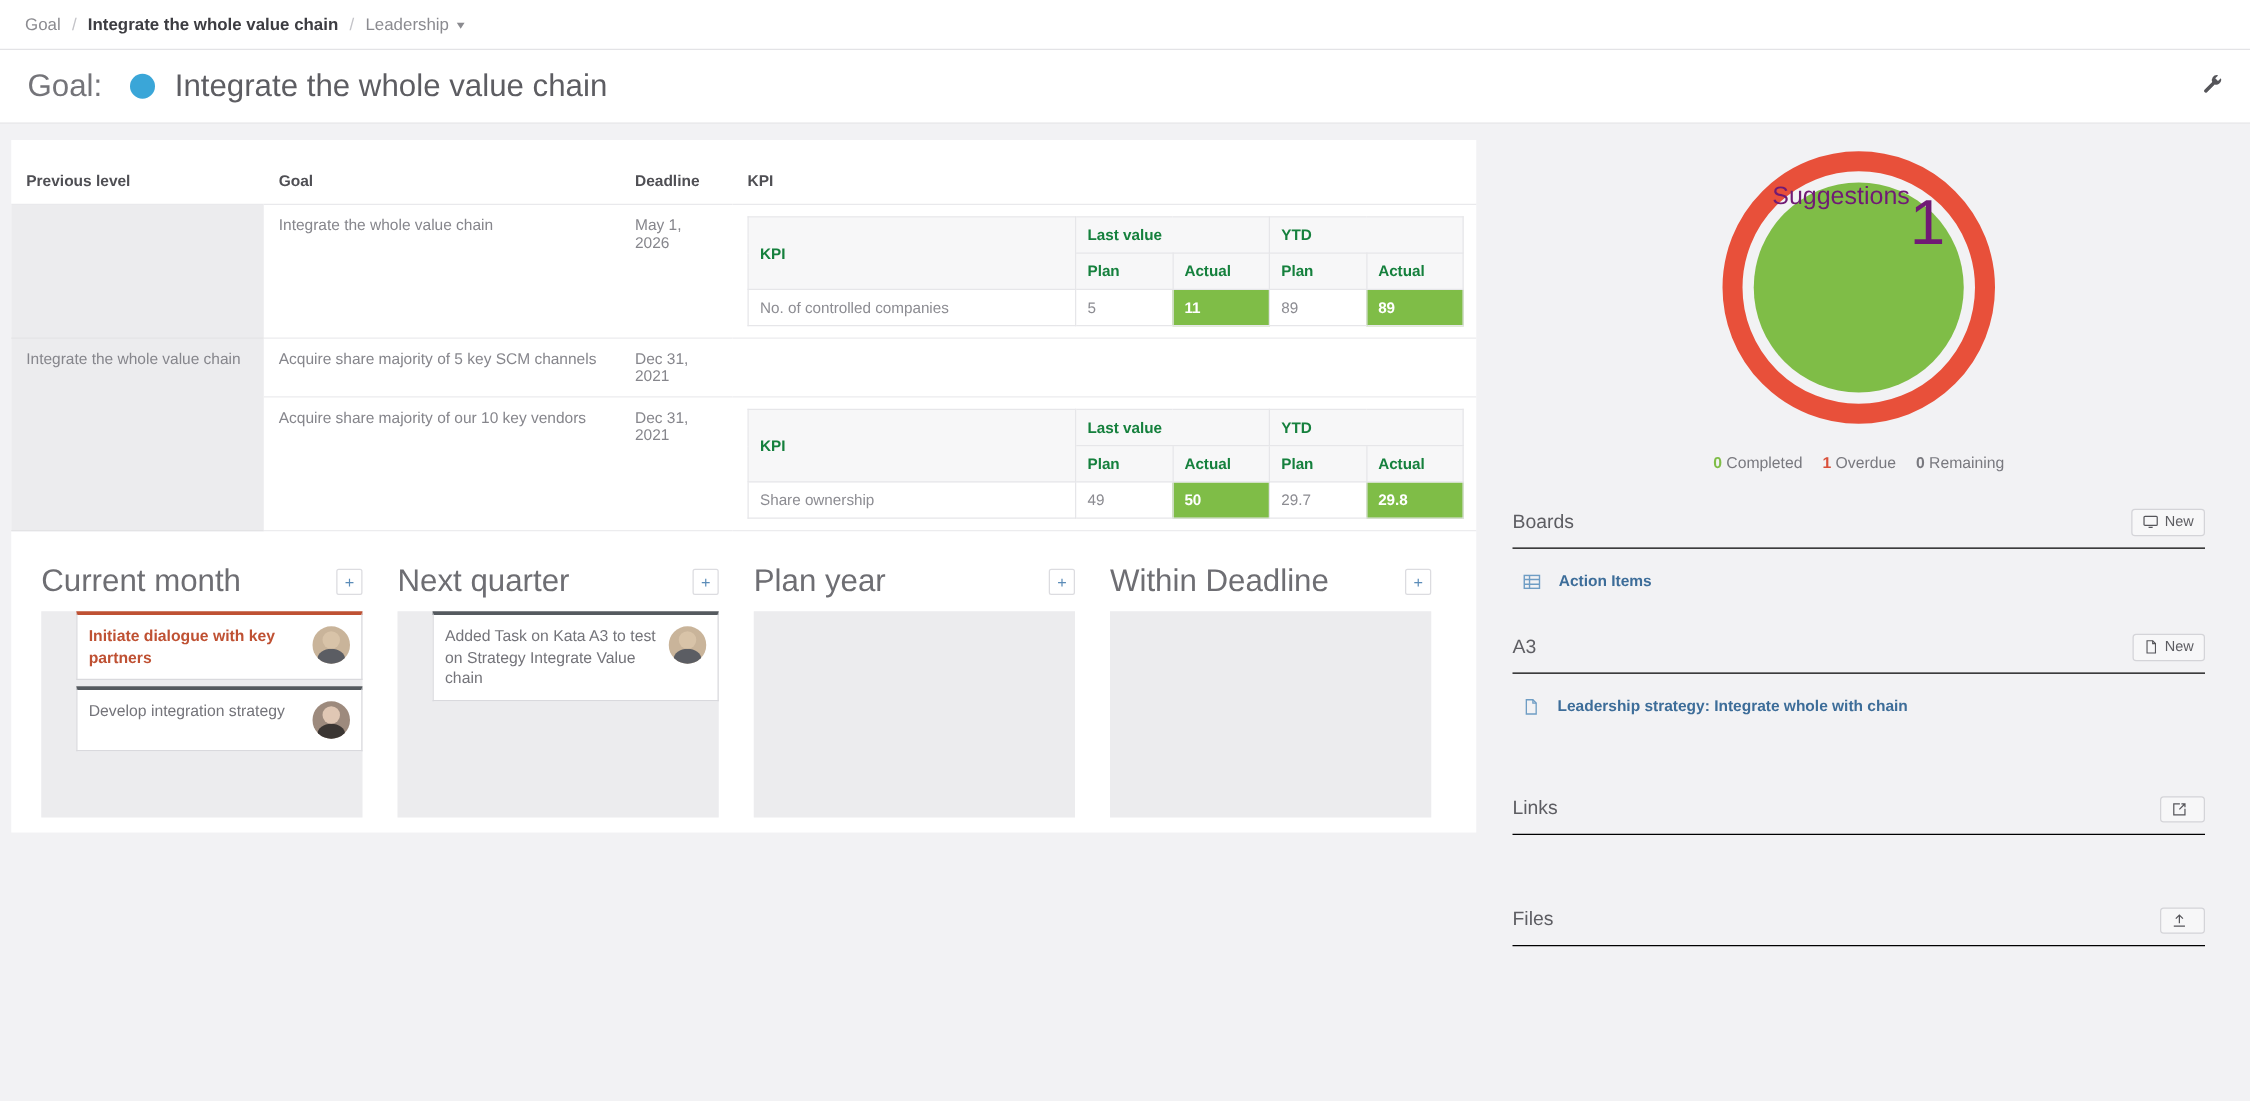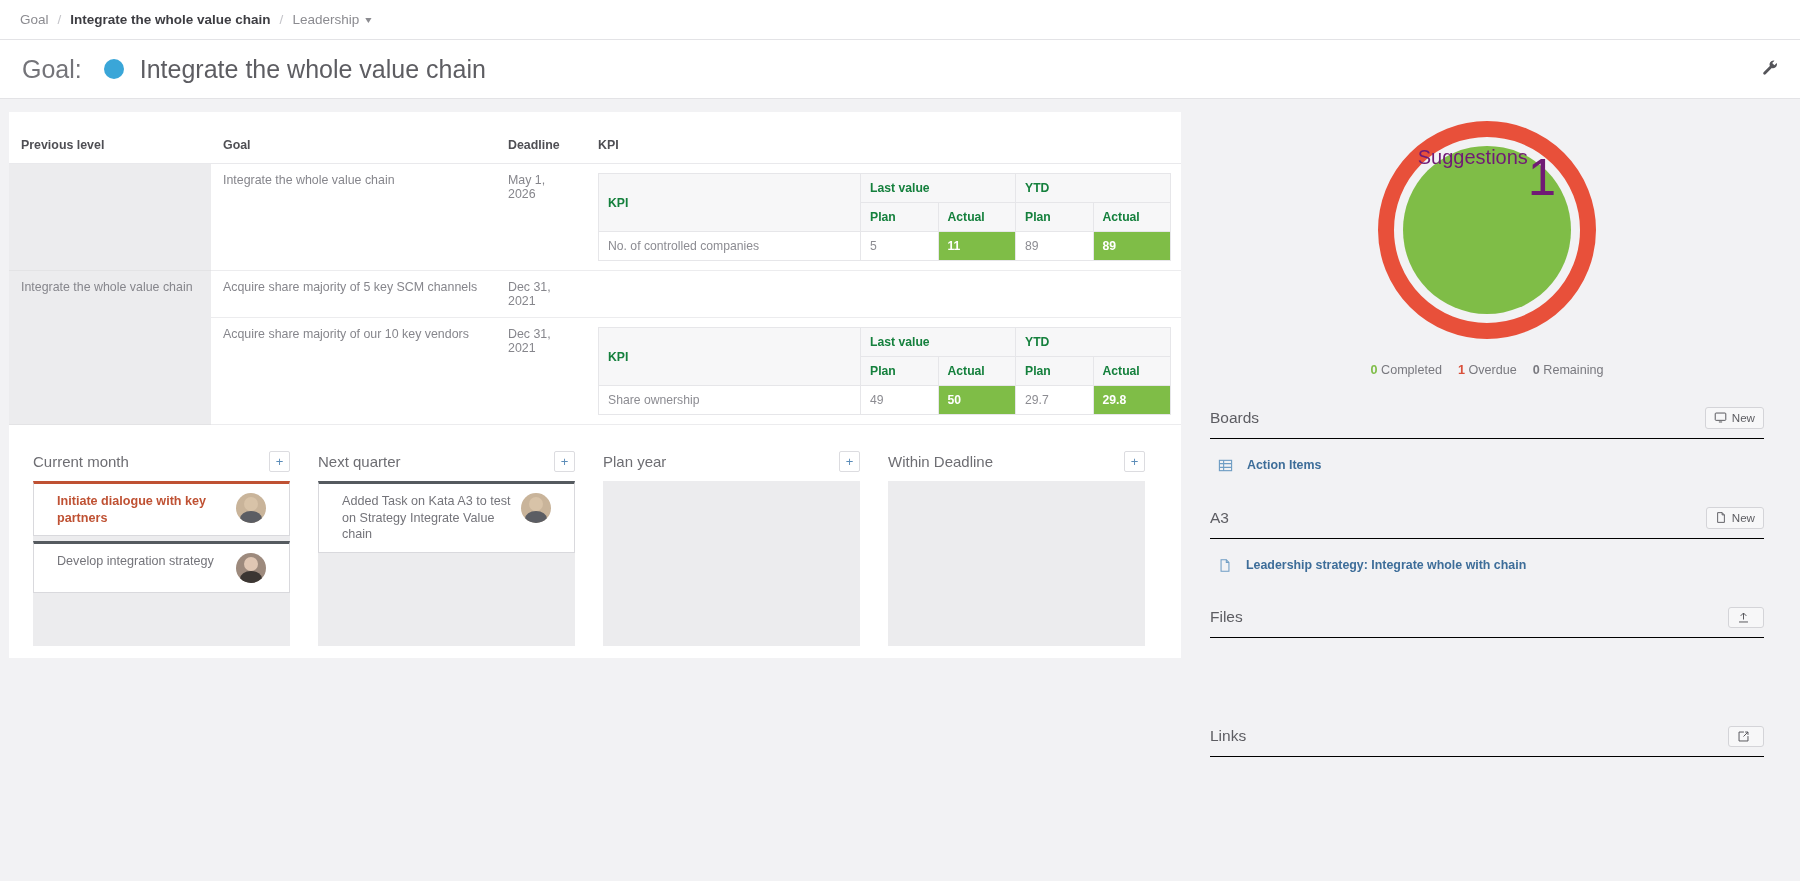--- a/index.html
+++ b/index.html
@@ -118,39 +118,40 @@
   .kc-name { width: 262px; }
   .kc-num  { width: 64px; }
 
   
   .kanban { display: flex; padding: 26px 0 0 24px; gap: 28px; }
   .kcol { width: 257px; }
   .kcol-head {
     display: flex; align-items: center; justify-content: space-between;
     padding-bottom: 9px;
   }
-  .kcol-title { font-size: 15px; color: #6e6e73; font-weight: 400; }
+  .kcol-title { font-size: 25px; color: #6e6e73; font-weight: 400; }
   .kcol-add {
     width: 21px; height: 21px; border: 1px solid #dcdce0; background: #fff;
     color: #5b8cb8; font-size: 13px; line-height: 19px; text-align: center;
     border-radius: 2px;
   }
   .klist {
     background: #ececee; min-height: 165px; padding: 0;
   }
   .kcard {
     background: #ffffff;
     border: 1px solid #d9d9dd;
     border-top: 3px solid #555a5f;
     margin-bottom: 5px;
-    padding: 9px 23px;
+    padding: 9px 9px;
     display: flex; align-items: flex-start; justify-content: space-between;
     font-size: 12.6px; color: #74747a;
     line-height: 1.32;
     min-height: 47px;
+    margin-left: 28px;
   }
   .kcard.overdue { border-top-color: #bf5133; }
   .kcard.overdue .kcard-text { color: #bf5133; font-weight: bold; }
   .kcard-text { padding-right: 8px; }
   .avatar {
     width: 30px; height: 30px; border-radius: 50%; flex: 0 0 30px;
     overflow: hidden; position: relative;
   }
   .av-a { background: #c9b49a; }
   .av-b { background: #9d8a7d; }
@@ -442,45 +443,45 @@
                 <path d="M3.5 1.5h6l3 3v10h-9z"></path>
                 <path d="M9.5 1.5v3h3"></path>
               </svg>
             </span>
           <span class="sec-link">Leadership strategy: Integrate whole with chain</span>
         </div>
       </div>
     </div>
 
     <div class="sec">
-      <div class="sec-head">
-        <span class="sec-title">Files</span>
-        <span class="sec-btn">
-          <span>
-              <svg width="13" height="13" viewBox="0 0 16 16" fill="none" stroke="#55555a" stroke-width="1.2">
-                <path d="M8 10.5V2.5M4.5 6L8 2.5 11.5 6M2.5 13.5h11"></path>
-              </svg>
-            </span>
-          <span></span>
-        </span>
-      </div>
-      <div class="sec-body"></div>
-    </div>
-
-    <div class="sec">
       <div class="gap-sm"></div>
       <div class="sec-head">
         <span class="sec-title">Links</span>
         <span class="sec-btn">
           <span>
               <svg width="13" height="13" viewBox="0 0 16 16" fill="none" stroke="#55555a" stroke-width="1.2">
                 <path d="M8.5 2.5H2.5v11h11v-6"></path>
                 <path d="M10 2.5h3.5V6M13.5 2.5L8 8"></path>
               </svg>
             </span>
           <span></span>
         </span>
       </div>
       <div class="sec-body"></div>
     </div>
 
+    <div class="sec">
+      <div class="sec-head">
+        <span class="sec-title">Files</span>
+        <span class="sec-btn">
+          <span>
+              <svg width="13" height="13" viewBox="0 0 16 16" fill="none" stroke="#55555a" stroke-width="1.2">
+                <path d="M8 10.5V2.5M4.5 6L8 2.5 11.5 6M2.5 13.5h11"></path>
+              </svg>
+            </span>
+          <span></span>
+        </span>
+      </div>
+      <div class="sec-body"></div>
+    </div>
+
   </div>
 </div>
 
 </body></html>

